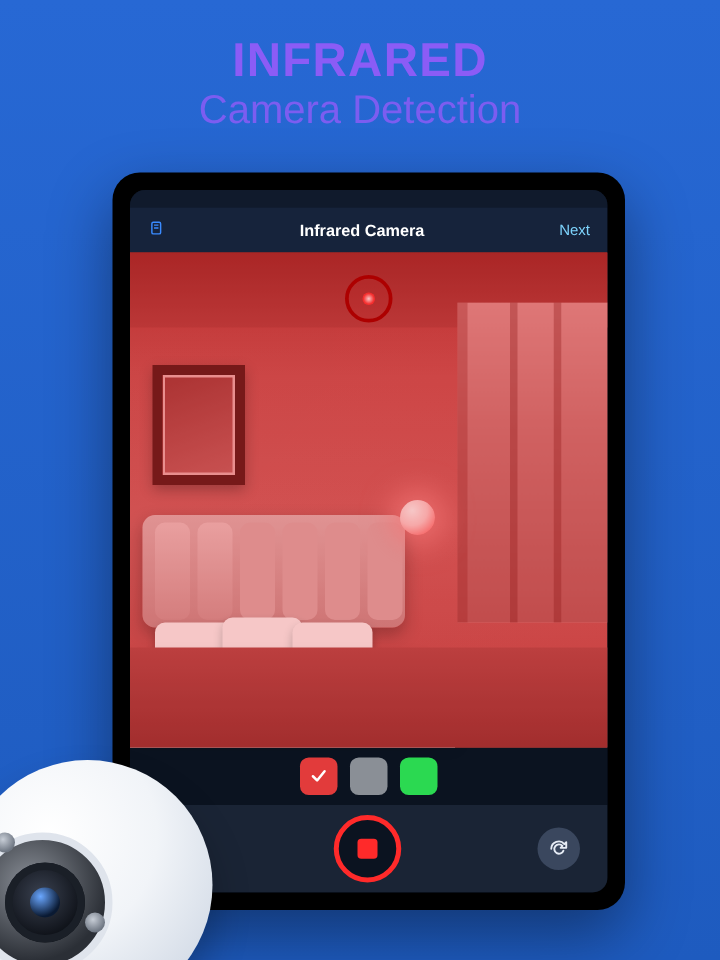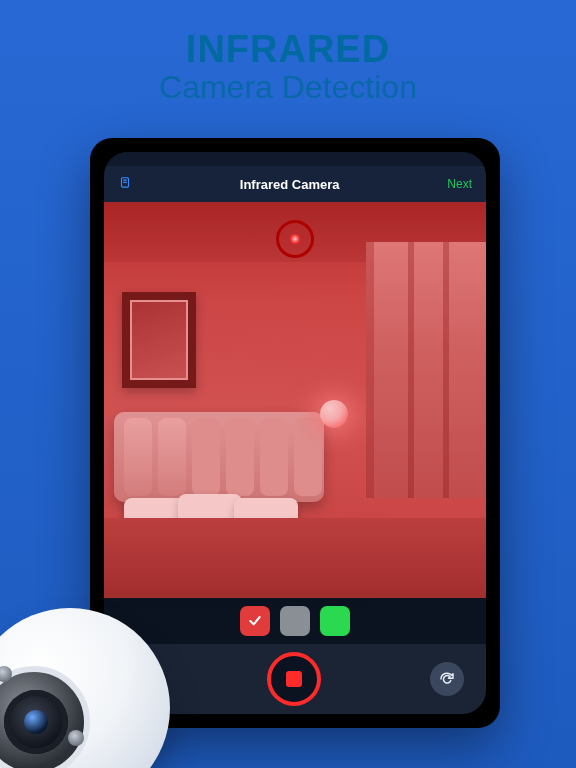--- a/index.html
+++ b/index.html
@@ -1,28 +1,28 @@
 <!DOCTYPE html>
 <html><head>
   <meta charset="utf-8">
   <style>
     *{margin:0;padding:0;box-sizing:border-box}
     body{width:576px;height:768px;background:linear-gradient(180deg,#2768d4 0%,#1e5bbf 100%);font-family:-apple-system,BlinkMacSystemFont,"Segoe UI",Helvetica,Arial,sans-serif;overflow:hidden;position:relative}
-    .hero{position:absolute;top:28px;left:0;right:0;text-align:center;color:#0369a1}
+    .hero{position:absolute;top:28px;left:0;right:0;text-align:center;color:#8b5cf6}
     .hero-title{font-size:38px;font-weight:800;letter-spacing:1px}
     .hero-sub{font-size:32px;font-weight:500;opacity:.85;margin-top:-2px}
 
     .tablet{position:absolute;top:138px;left:90px;width:410px;height:590px;background:#000;border-radius:22px;box-shadow:0 20px 50px rgba(0,0,0,.4);padding:14px}
-    .screen{width:100%;height:100%;background:#0b1320;border-radius:24px;overflow:hidden;display:flex;flex-direction:column}
+    .screen{width:100%;height:100%;background:#0b1320;border-radius:12px;overflow:hidden;display:flex;flex-direction:column}
     .status{height:14px;background:#101a2c}
     .navbar{height:36px;background:#16233b;display:flex;align-items:center;justify-content:space-between;padding:0 14px;color:#fff;font-size:12px}
     .nav-left{color:#3a8bff;display:flex;align-items:center;gap:4px}
     .nav-left svg{width:14px;height:14px}
     .nav-title{font-weight:600;font-size:13px}
-    .nav-right{color:#22c55e;font-size:12px}
+    .nav-right{color:#7dd3fc;font-size:12px}
 
     .viewport{flex:1;position:relative;background:#000}
     .room{position:absolute;inset:0;background:
       linear-gradient(135deg, rgba(200,20,20,.0), rgba(255,70,70,.1)),
       linear-gradient(180deg,#c13a3a 0%,#d35a5a 25%,#d86a6a 55%,#c85050 100%);}
     
     .room::before{content:"";position:absolute;top:22px;left:0;right:0;height:4px;background:linear-gradient(90deg,rgba(255,150,150,.1),rgba(255,160,160,.9),rgba(255,150,150,.1));filter:blur(1px)}
     
     .ceiling{position:absolute;top:0;left:0;right:0;height:60px;background:linear-gradient(180deg,#b03030 0%,#c24646 100%)}
     

